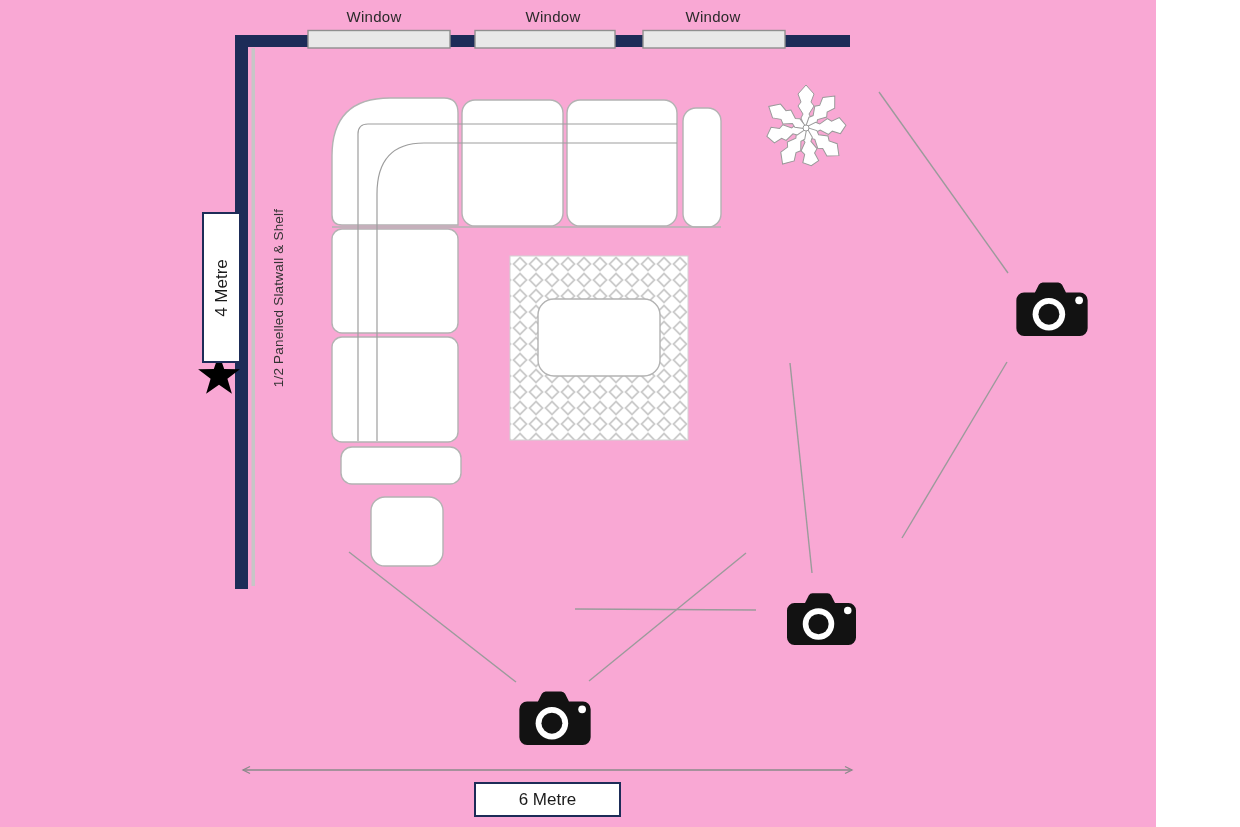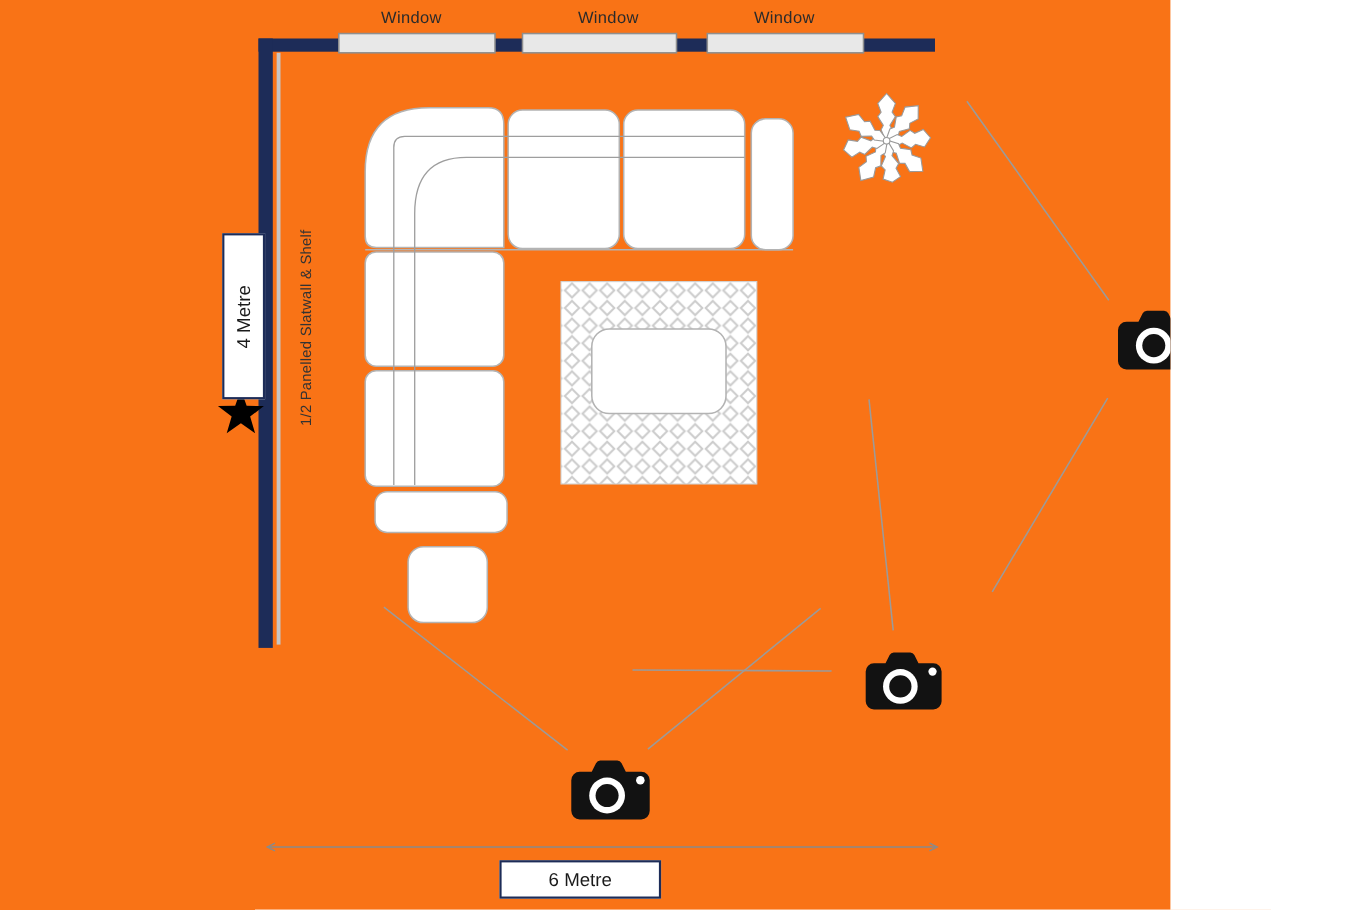--- a/index.html
+++ b/index.html
@@ -1,34 +1,34 @@
 <!DOCTYPE html>
 <html><head>
 <meta charset="utf-8">
 <style>
   html,body{margin:0;padding:0;background:#fff;}
   #stage{
-    position:relative;width:1064px;height:827px;background:#f97316;
+    position:relative;width:1156px;height:827px;background:#f9a8d4;
     font-family:"Liberation Sans",sans-serif;overflow:hidden;
   }
   #plan-svg{position:absolute;left:0;top:0;}
   .label{position:absolute;color:#222;}
   .window-label{top:8px;transform:translateX(-50%);font-size:15px;letter-spacing:.3px;color:#2b2b2b;}
   .rot-label{
     position:absolute;white-space:nowrap;
     transform:translate(-50%,-50%) rotate(-90deg);
     font-size:13.5px;color:#333;letter-spacing:.2px;
   }
   .dim-box{
     position:absolute;display:flex;align-items:center;justify-content:center;
     border:2px solid #1d2c58;background:#fff;color:#1a1a1a;
   }
   .dim-box-v{left:202px;top:212px;width:35px;height:147px;}
   .dim-box-v span{transform:rotate(-90deg);white-space:nowrap;font-size:17px;}
-  .dim-box-h{left:454px;top:782px;width:143px;height:31px;font-size:17px;}
+  .dim-box-h{left:474px;top:782px;width:143px;height:31px;font-size:17px;}
   .camera{position:absolute;}
 </style>
 </head>
 <body>
 
 <div id="stage">
 
   <svg id="plan-svg" width="1240" height="827" viewBox="0 0 1240 827">
     <defs>
       <pattern id="rugpat" width="16" height="16" patternUnits="userSpaceOnUse">

